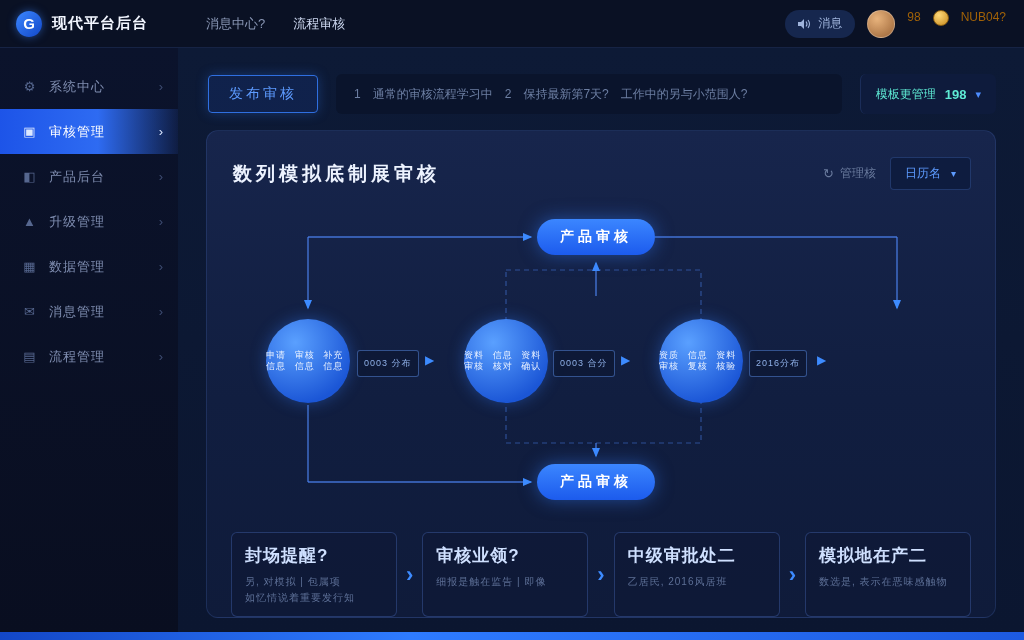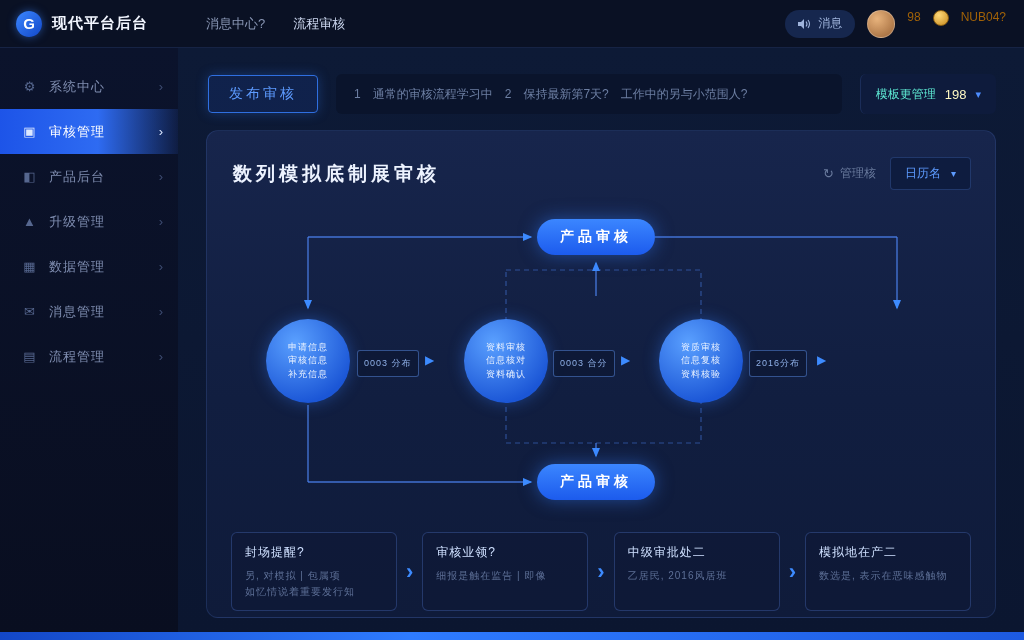--- a/index.html
+++ b/index.html
@@ -45,21 +45,21 @@
   .publish-btn { border:1px solid #2f6fe0; color:#5d9bff; background:rgba(38,99,235,.12);
     font-size:14px; letter-spacing:3px; padding:9px 20px; border-radius:4px; cursor:pointer;
     box-shadow:0 0 12px rgba(47,111,224,.35); font-family:inherit; white-space:nowrap; }
   .notice-strip { flex:1; display:flex; align-items:center; gap:12px;
     background:rgba(9,16,36,.55); border-radius:6px; height:40px; padding:0 18px; overflow:hidden; }
   .badge-num { color:#6d7fa3; font-size:12px; flex:0 0 auto; }
   .notice-text { color:#6d7fa3; font-size:12px; white-space:nowrap; }
   .template-pill { display:flex; align-items:center; gap:9px; background:#0e1b3c; border-radius:6px;
     height:40px; padding:0 15px; cursor:pointer; border-left:1px solid rgba(60,90,160,.3); white-space:nowrap; }
   .template-label { color:#5eead4; font-size:12px; }
-  .template-count { color:#fef9c3; font-size:13px; font-weight:normal; }
+  .template-count { color:#5eead4; font-size:13px; font-weight:bold; }
   .template-caret { color:#4d8dff; font-size:11px; }
 
   
   .panel { position:absolute; left:28px; right:28px; top:82px; height:488px;
     background:linear-gradient(180deg,#17254c 0%, #111e40 55%, #0f1b3a 100%);
     border:1px solid rgba(64,96,170,.28); border-radius:12px; overflow:hidden; }
   .panel-head { display:flex; align-items:center; padding:26px 24px 0 26px; }
   .panel-title { color:#edf3ff; font-size:19px; font-weight:bold; letter-spacing:4px; }
   .panel-head-right { margin-left:auto; display:flex; align-items:center; gap:14px; }
   .refresh { color:#68799c; font-size:12px; display:flex; gap:6px; align-items:center; cursor:pointer; }
@@ -72,36 +72,36 @@
   .diagram { position:relative; height:320px; margin-top:10px; }
   .flow-svg { position:absolute; left:0; top:0; }
   .flow-pill { position:absolute; width:118px; height:36px; border-radius:18px;
     background:linear-gradient(180deg,#3b86ff,#1c5bed); color:#fff; font-size:14px; font-weight:bold;
     letter-spacing:4px; display:flex; align-items:center; justify-content:center;
     box-shadow:0 0 18px rgba(47,111,224,.55); cursor:pointer; }
   .pill-top { left:330px; top:19px; }
   .pill-bottom { left:330px; top:264px; }
   .flow-circle { position:absolute; width:84px; height:84px; border-radius:50%;
     background:radial-gradient(circle at 35% 28%, #5aa0ff, #1b56d6 75%);
-    display:flex; flex-direction:column; align-items:center; justify-content:center; gap:2px;
+    display:flex; align-items:center; justify-content:center; gap:2px;
     box-shadow:0 0 16px rgba(47,111,224,.45); cursor:pointer; }
   .flow-circle span { color:#eaf2ff; font-size:9px; letter-spacing:1px; line-height:1.25; }
   .c1 { left:59px; top:119px; } .c2 { left:257px; top:119px; }
   .c3 { left:452px; top:119px; } .c4 { left:648px; top:119px; }
   .edge-label { position:absolute; border:1px solid rgba(90,140,230,.5); color:#8fb0e8; font-size:9px;
     padding:6px 6px; border-radius:3px; background:rgba(12,22,48,.6); letter-spacing:1px; white-space:nowrap; }
   .e1 { left:150px; top:150px; } .e2 { left:346px; top:150px; } .e3 { left:542px; top:150px; }
   .edge-arrow { position:absolute; color:#3d8bff; font-size:12px; }
   .a1 { left:218px; top:153px; } .a2 { left:414px; top:153px; } .a3 { left:610px; top:153px; }
 
   
   .steps { display:flex; align-items:stretch; gap:9px; padding:12px 24px 0; }
   .step-card { flex:1; border:1px solid rgba(64,96,170,.45); border-radius:6px;
     background:rgba(14,24,52,.55); padding:11px 13px; min-height:74px; cursor:pointer; }
-  .step-title { color:#cfe0ff; font-size:12px; font-weight:normal; margin-bottom:7px; letter-spacing:1px; }
+  .step-title { color:#cfe0ff; font-size:17px; font-weight:bold; margin-bottom:7px; letter-spacing:1px; }
   .step-line { color:#5d6f96; font-size:10px; line-height:1.55; letter-spacing:1px; }
   .step-chev { align-self:center; color:#3d8bff; font-size:22px; font-weight:bold; line-height:1; }
 
   .bottom-strip { position:absolute; left:0; right:0; bottom:0; height:8px;
     background:linear-gradient(90deg,#1347c8,#2e7bff 40%,#1d5ae0); z-index:7; }
 </style>
 </head>
 <body>
 
 <div class="screen">

